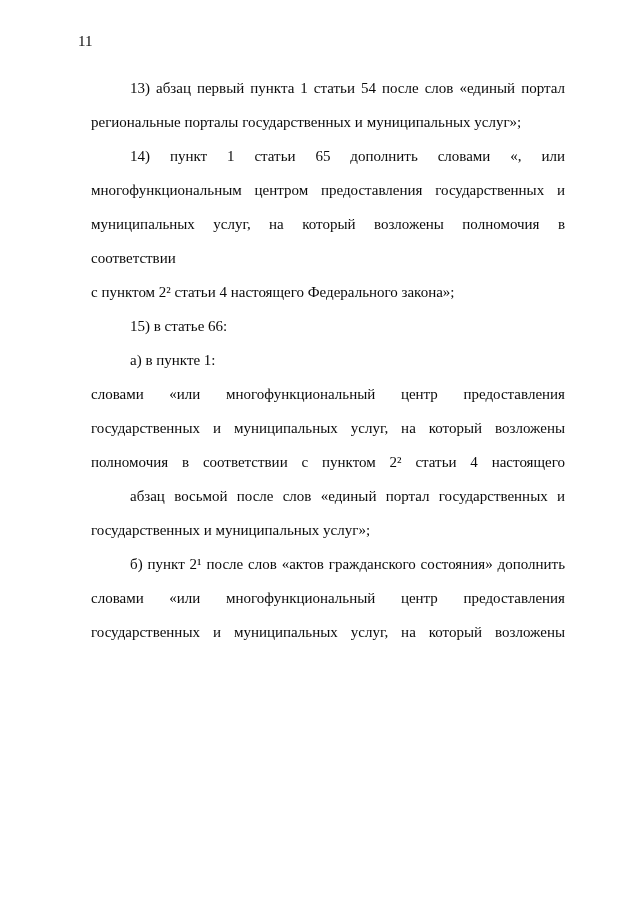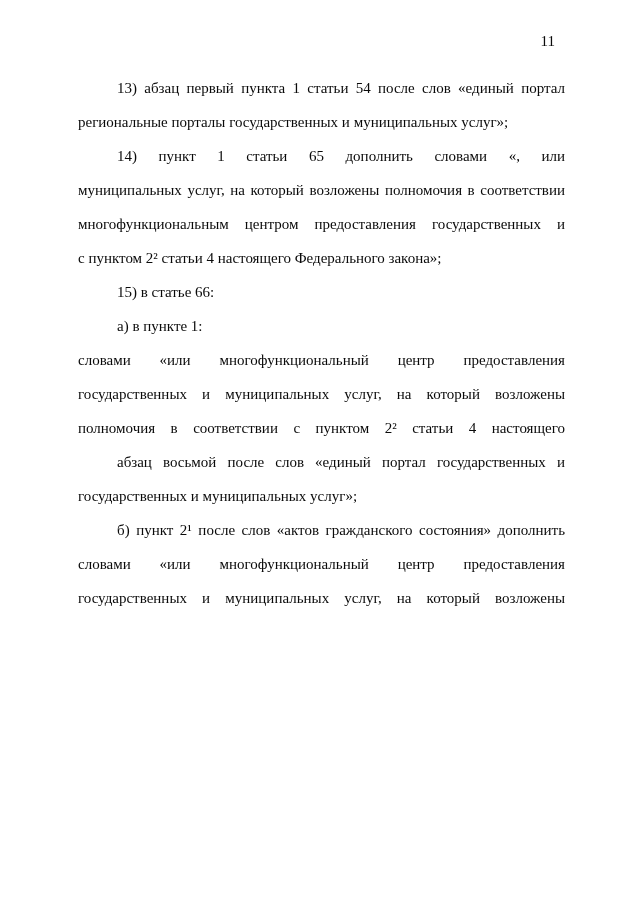--- a/index.html
+++ b/index.html
@@ -12,38 +12,39 @@
     width: 640px;
     height: 905px;
     background: #ffffff;
     color: #0a0a0a;
     font-family: "Liberation Serif", serif;
     overflow: hidden;
   }
   .page-number {
     position: absolute;
     top: 31px;
-    left: 68px;
+    left: 78px;
     width: 487px;
-    text-align: right;
+    text-align: left;
     font-size: 15px;
     line-height: 20px;
   }
   .content {
     position: absolute;
     top: 71px;
     left: 78px;
     width: 487px;
     font-size: 15px;
     line-height: 34px;
   }
   .line {
     text-align: justify;
     text-align-last: justify;
     white-space: normal;
+    margin-left: 13px;
   }
   .last {
     text-align-last: left;
   }
   .indent {
     text-indent: 39px;
   }
 </style>
 </head>
 <body>
@@ -54,22 +55,22 @@
 
   <div class="content">
 
     <div>
       <div class="line indent">13) абзац первый пункта 1 статьи 54 после слов «единый портал</div>
       <div class="line last">региональные порталы государственных и муниципальных услуг»;</div>
     </div>
 
     <div>
       <div class="line indent">14) пункт 1 статьи 65 дополнить словами «, или</div>
+      <div class="line">многофункциональным центром предоставления государственных и</div>
       <div class="line">муниципальных услуг, на который возложены полномочия в соответствии</div>
-      <div class="line">многофункциональным центром предоставления государственных и</div>
       <div class="line last">с пунктом 2² статьи 4 настоящего Федерального закона»;</div>
     </div>
 
     <div>
       <div class="line indent last">15) в статье 66:</div>
     </div>
 
     <div>
       <div class="line indent last">а) в пункте 1:</div>
     </div>

